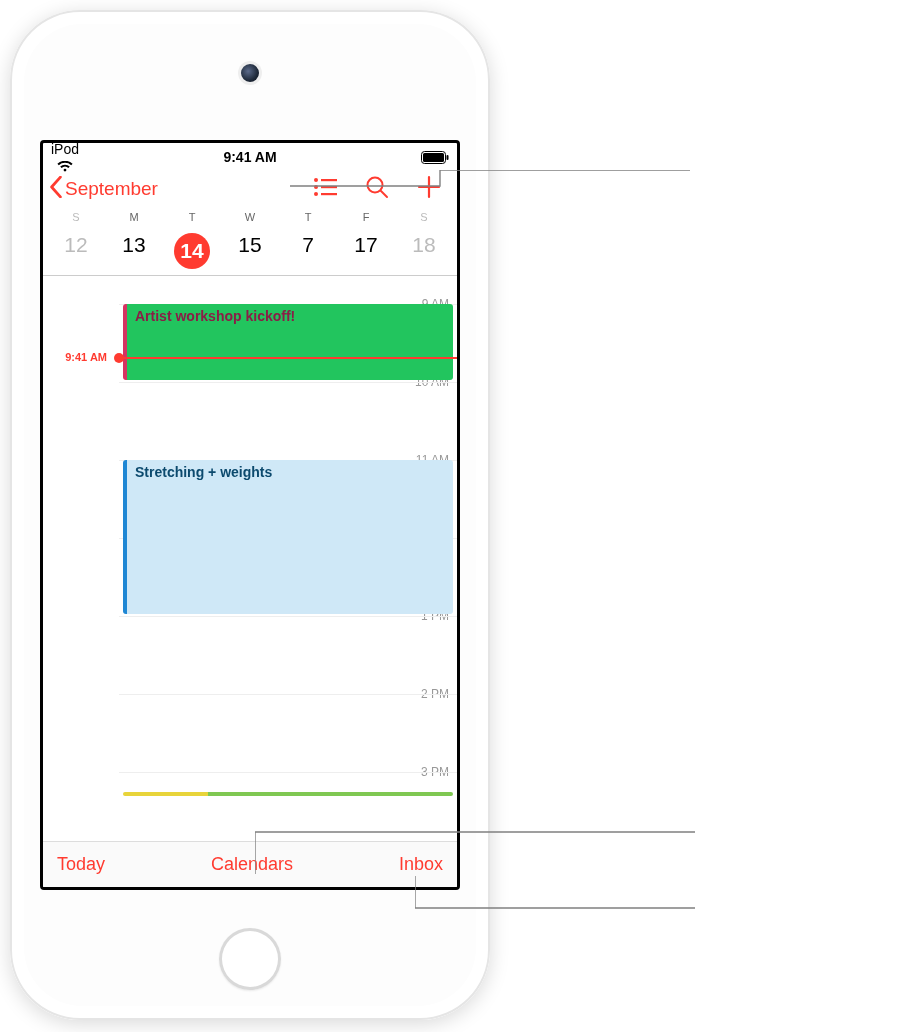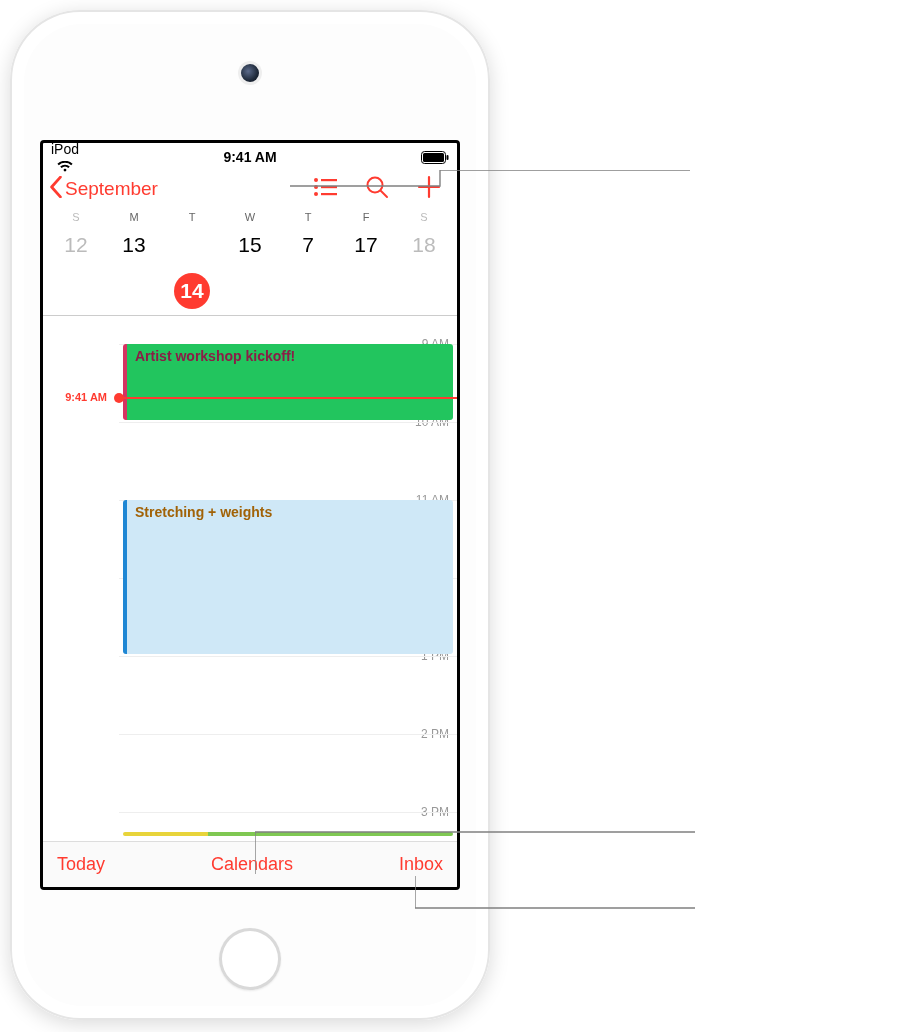--- a/index.html
+++ b/index.html
@@ -89,21 +89,21 @@
     text-align: center;
   }
   .dow-row { font-size: 11px; color: #666; }
   .dow-row .weekend { color: #bbb; }
   .date-row { font-size: 21px; margin-top: 4px; }
   .date-cell { color: #000; padding: 6px 0; }
   .date-cell.weekend { color: #bbb; }
   .date-cell .bubble {
     display: inline-flex; align-items: center; justify-content: center;
     width: 36px; height: 36px; border-radius: 50%;
-    background: #ff3b30; color: #fff; font-weight: 600; margin-top: 40px;
+    background: #ff3b30; color: #fff; font-weight: 600;
   }
   .full-date {
     text-align: center; font-size: 16px; padding: 8px 0 10px 0;
   }
   .full-date .dow { font-weight: 600; margin-right: 12px; }
   .divider { height: 1px; background: #ccc; }
 
   
   .timeline {
     position: relative;
@@ -139,21 +139,21 @@
     position: absolute;
     left: 80px; right: 4px;
     border-radius: 3px;
     padding: 4px 8px;
     font-size: 14px; font-weight: 600;
     border-left: 4px solid;
     overflow: hidden;
     cursor: pointer;
   }
   .ev-pink { background: #22c55e; border-color: #d63362; color: #8a1e47; }
-  .ev-blue { background: #cfe8f7; border-color: #1f87d4; color: #a16207; }
+  .ev-blue { background: #cfe8f7; border-color: #1f87d4; color: #0c4a6e; }
   .ev-green { background: #d7f2cf; border-color: #3fb536; color: #267a1e; }
   .ev-rose { background: #f8cad7; border-color: #d63362; color: #8a1e47; }
   .allday-strip {
     position: absolute; left: 80px; right: 4px;
     height: 4px;
     background: linear-gradient(to right, #e8d43a 0 25%, #7fc852 25% 100%);
     border-left: 4px solid #e8d43a;
     border-radius: 2px;
   }
 

